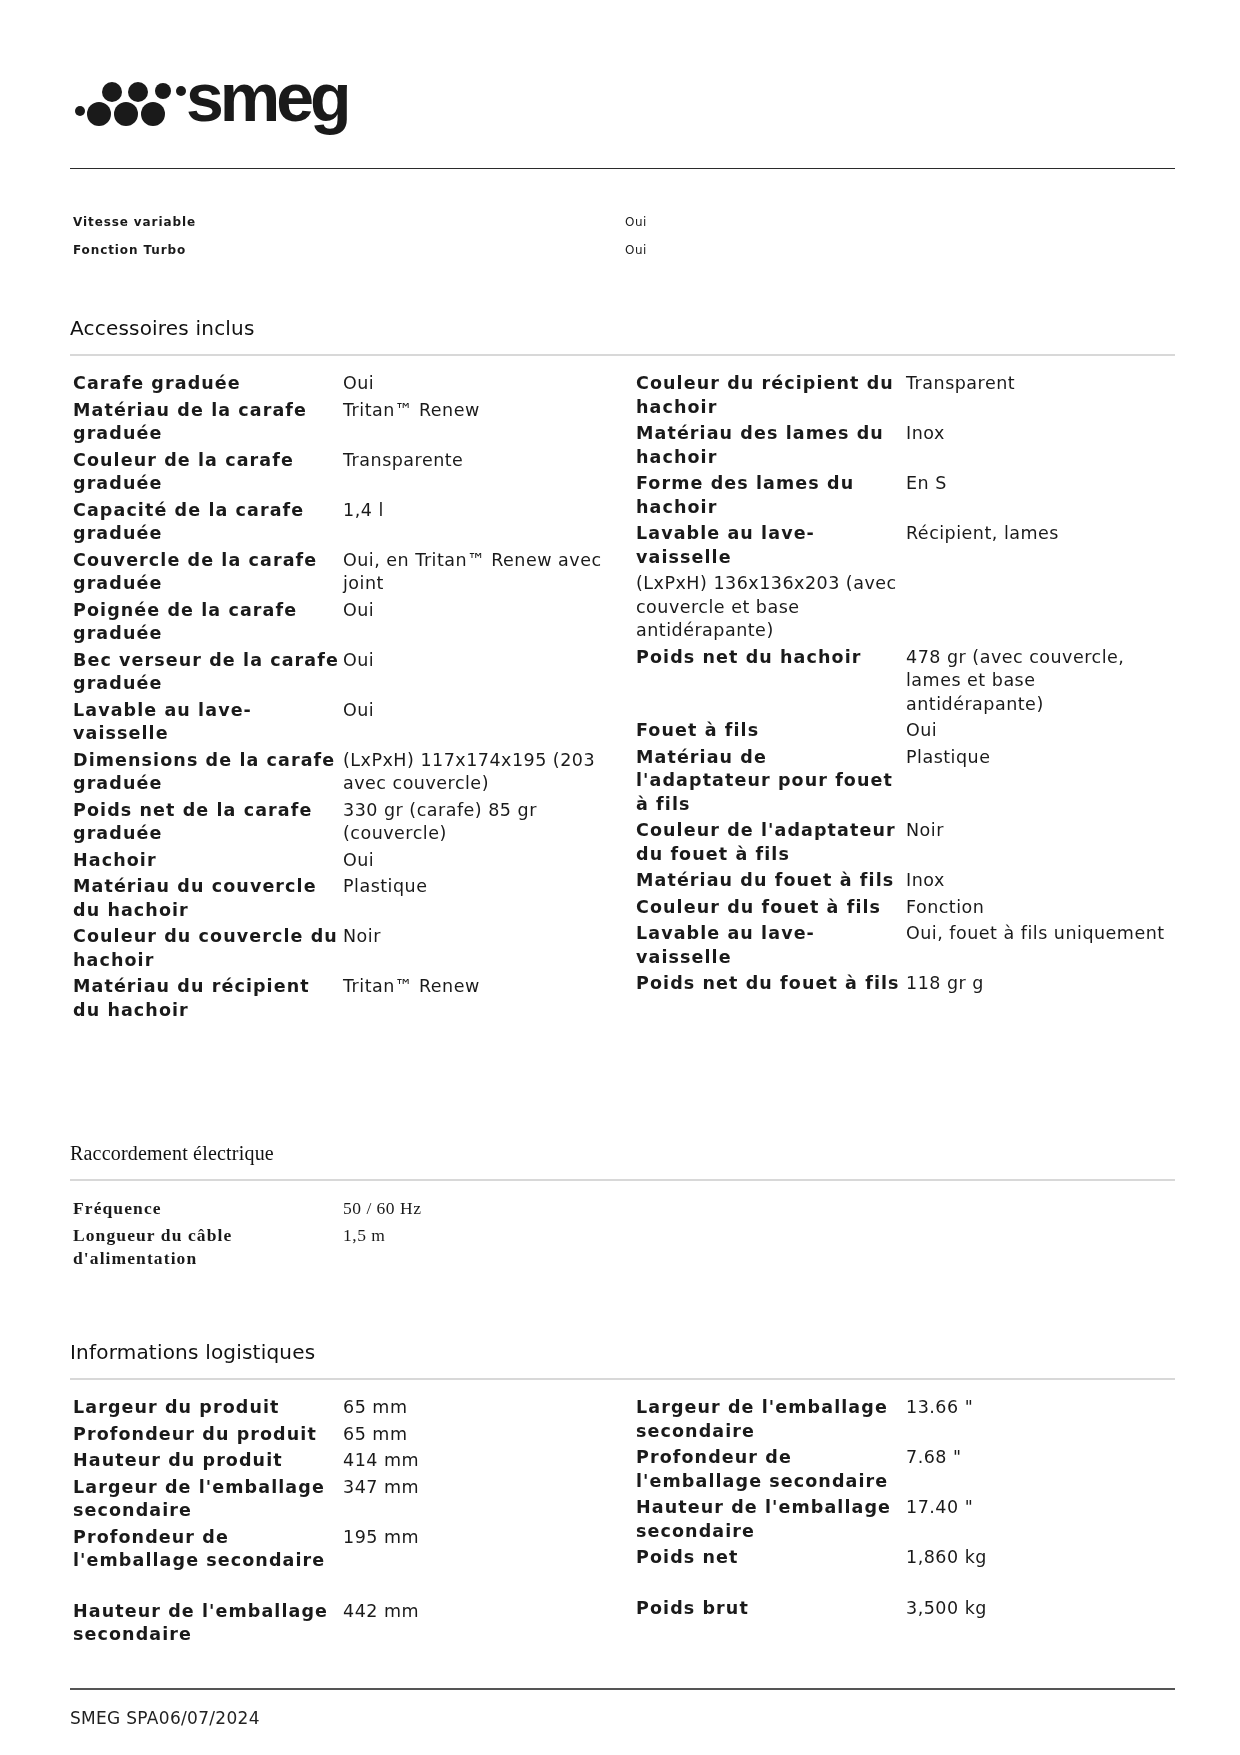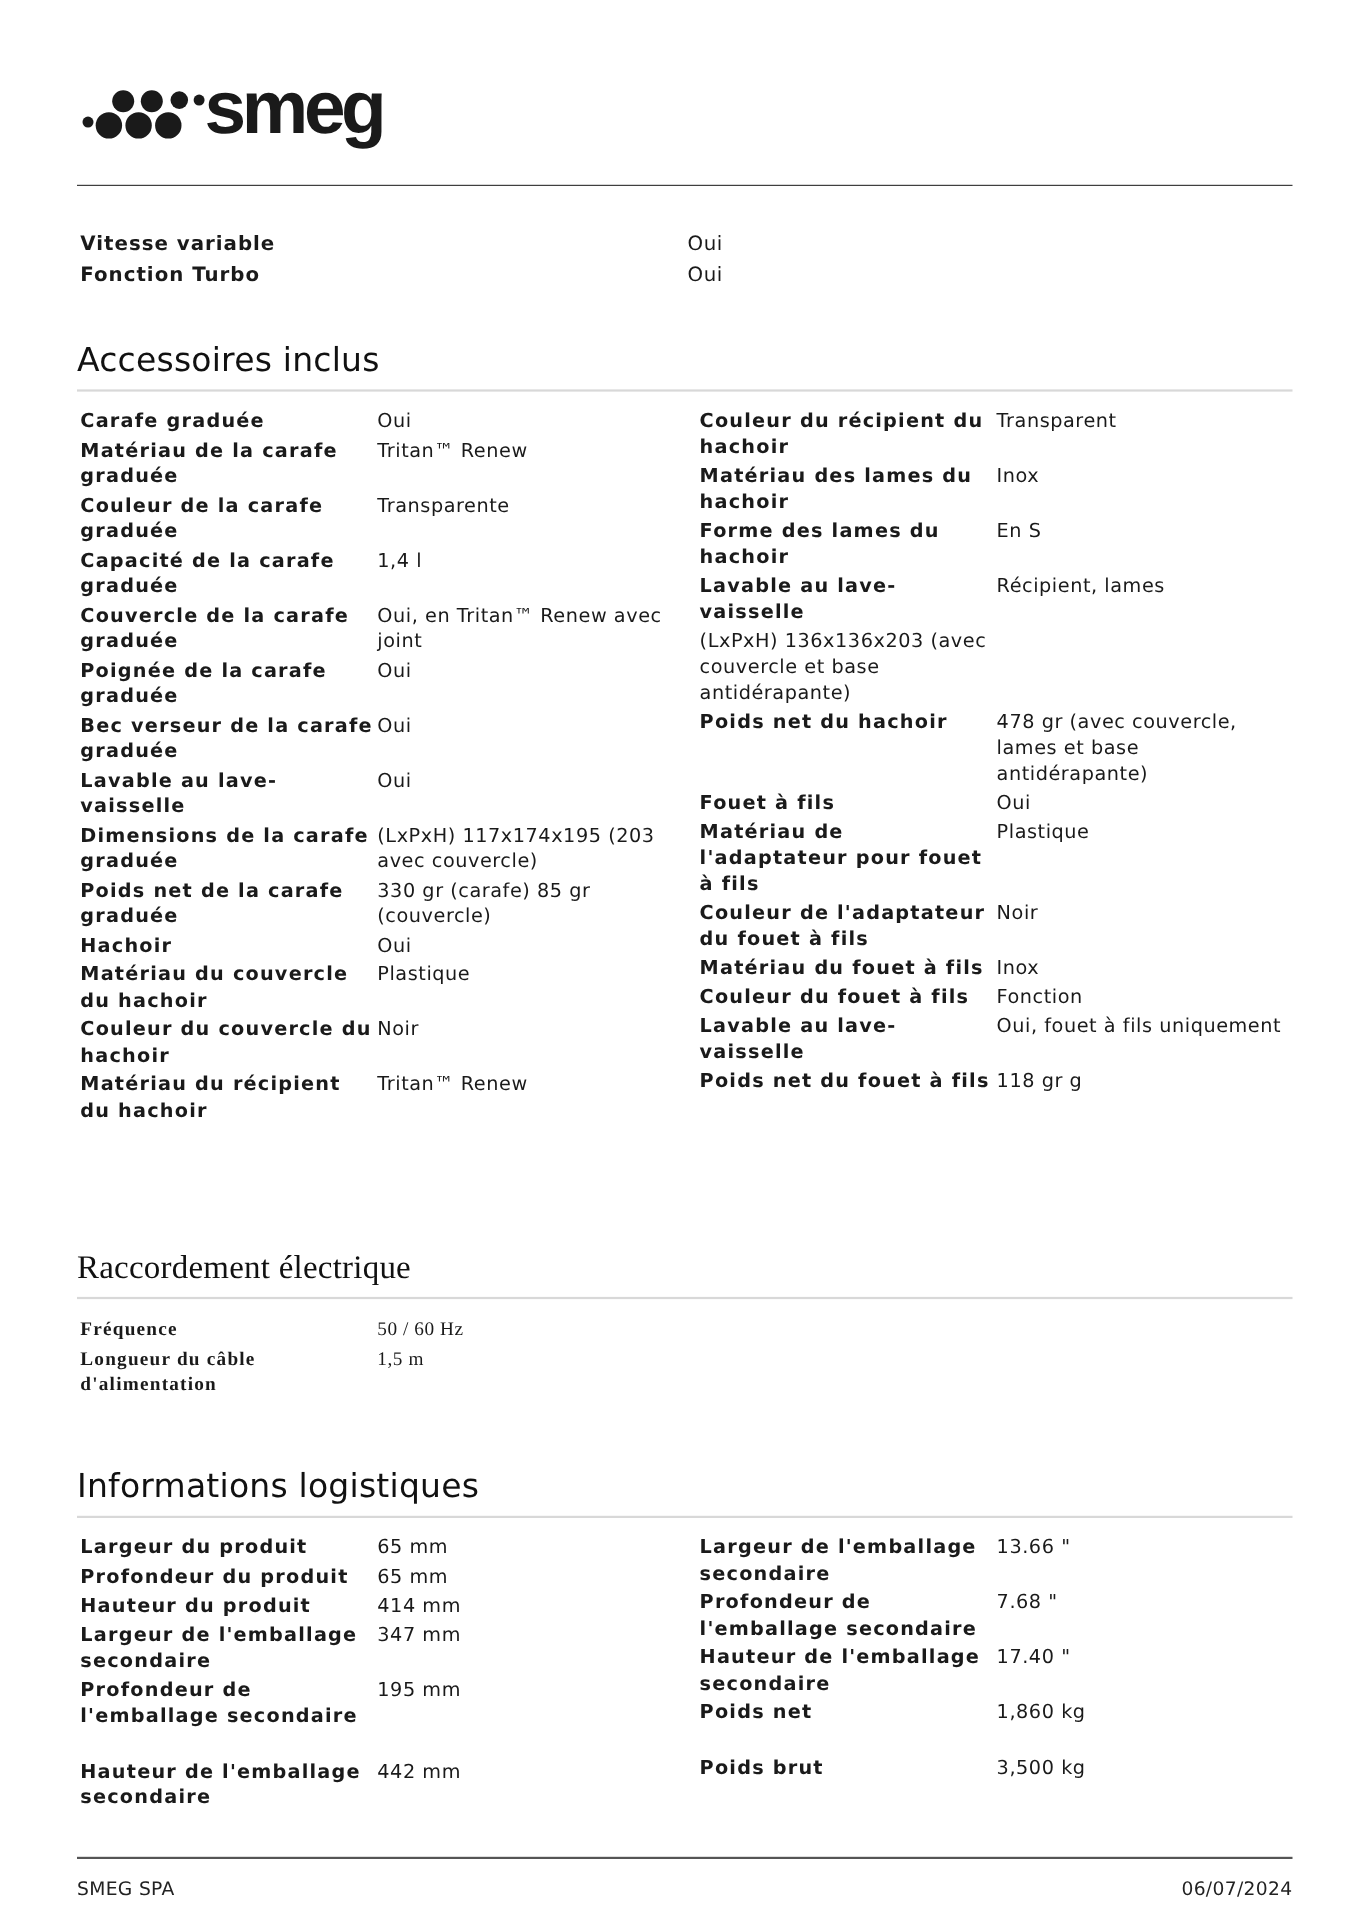--- a/index.html
+++ b/index.html
@@ -11,40 +11,40 @@
   .page { position: absolute; left: 0; top: 0; width: 995px; height: 1755px; }
 
   
   .logo { position: absolute; left: 74px; top: 66px; width: 310px; height: 70px; }
   .logo svg { width: 100%; height: 100%; }
 
   .rule-top { position: absolute; left: 70px; width: 1105px; top: 168px; height: 0; border-top: 1.5px solid #2b2b2b; }
   .rule-bottom { position: absolute; left: 70px; width: 1105px; top: 1688px; height: 0; border-top: 2px solid #555; }
 
   .intro { position: absolute; left: 73px; top: 208px; width: 1100px; }
-  .intro-row { display: flex; height: 28px; line-height: 28px; font-size: 18px; }
+  .intro-row { display: flex; height: 28px; line-height: 28px; font-size: 12px; }
   .intro-row .lbl { width: 552px; font-weight: bold; letter-spacing: 0.9px; }
   .intro-row .val { letter-spacing: 0.5px; }
 
   .section { position: absolute; left: 70px; width: 1105px; }
   .section h2 {
-    margin: 0; font-weight: normal; font-size: 30px; letter-spacing: 0.2px;
+    margin: 0; font-weight: normal; font-size: 20px; letter-spacing: 0.2px;
     height: 40px; line-height: 40px; color: #111;
   }
   .section .hr { border-top: 2px solid #d8d8d8; margin-top: 6px; }
 
   .grid { display: flex; margin-top: 16px; }
   .col { width: 563px; }
   .col + .col { width: 540px; }
   .spec { display: flex; font-size: 17.5px; line-height: 23.5px; margin-bottom: 3px; }
   .spec .lbl { width: 270px; font-weight: bold; letter-spacing: 1.1px; padding-left: 3px; box-sizing: border-box; }
   .spec .val { width: 265px; letter-spacing: 0.5px; padding-left: 3px; box-sizing: border-box; }
   .spec.gap-after { margin-bottom: 27px; }
 
-  .footer { position: absolute; top: 1708px; left: 70px; width: 1105px; display: flex; justify-content: space-between; font-size: 17px; letter-spacing: 0.3px; color: #222; }
+  .footer { position: absolute; top: 1708px; left: 70px; width: 1105px; display: flex; font-size: 17px; letter-spacing: 0.3px; color: #222; }
 </style>
 </head>
 <body>
 
 <div class="page">
 
   <div class="logo">
     <svg viewBox="0 0 310 70">
       <g fill="#1a1a1a">
         <circle cx="6" cy="45" r="5"></circle>

